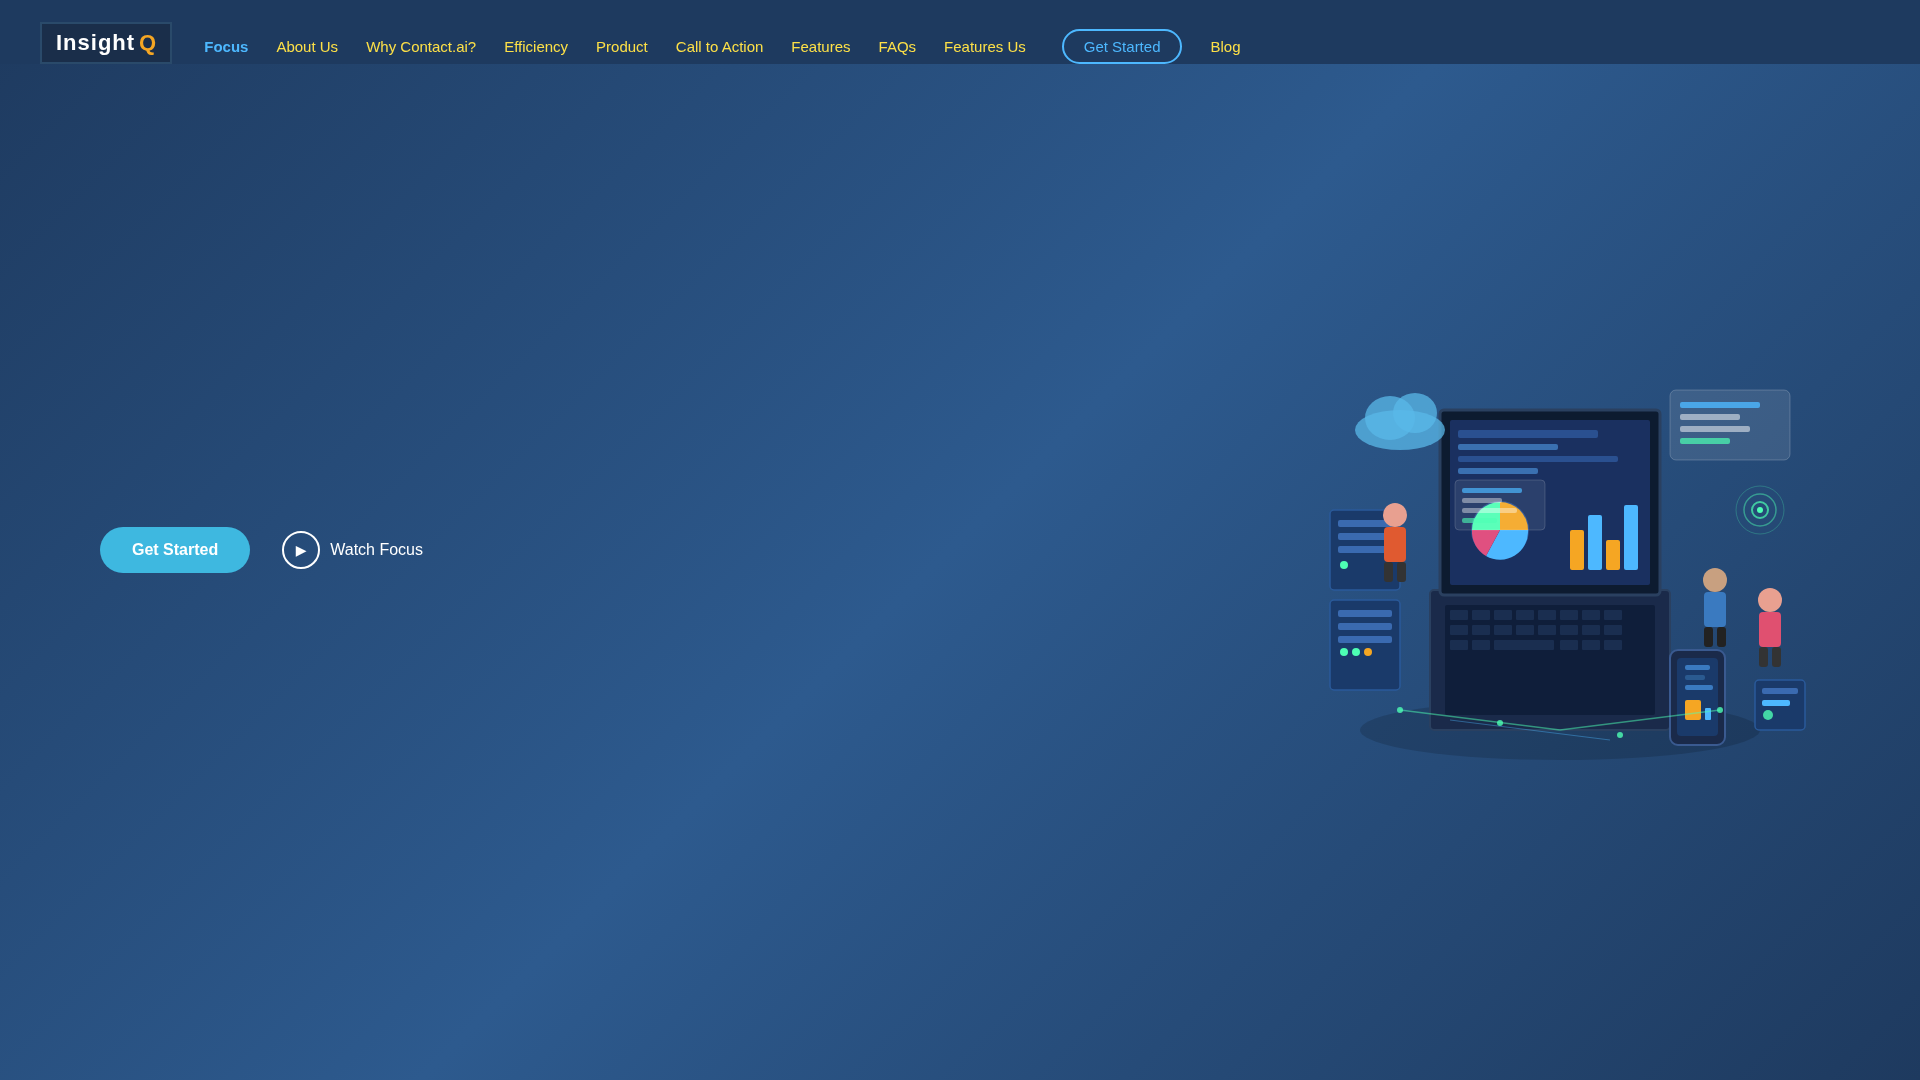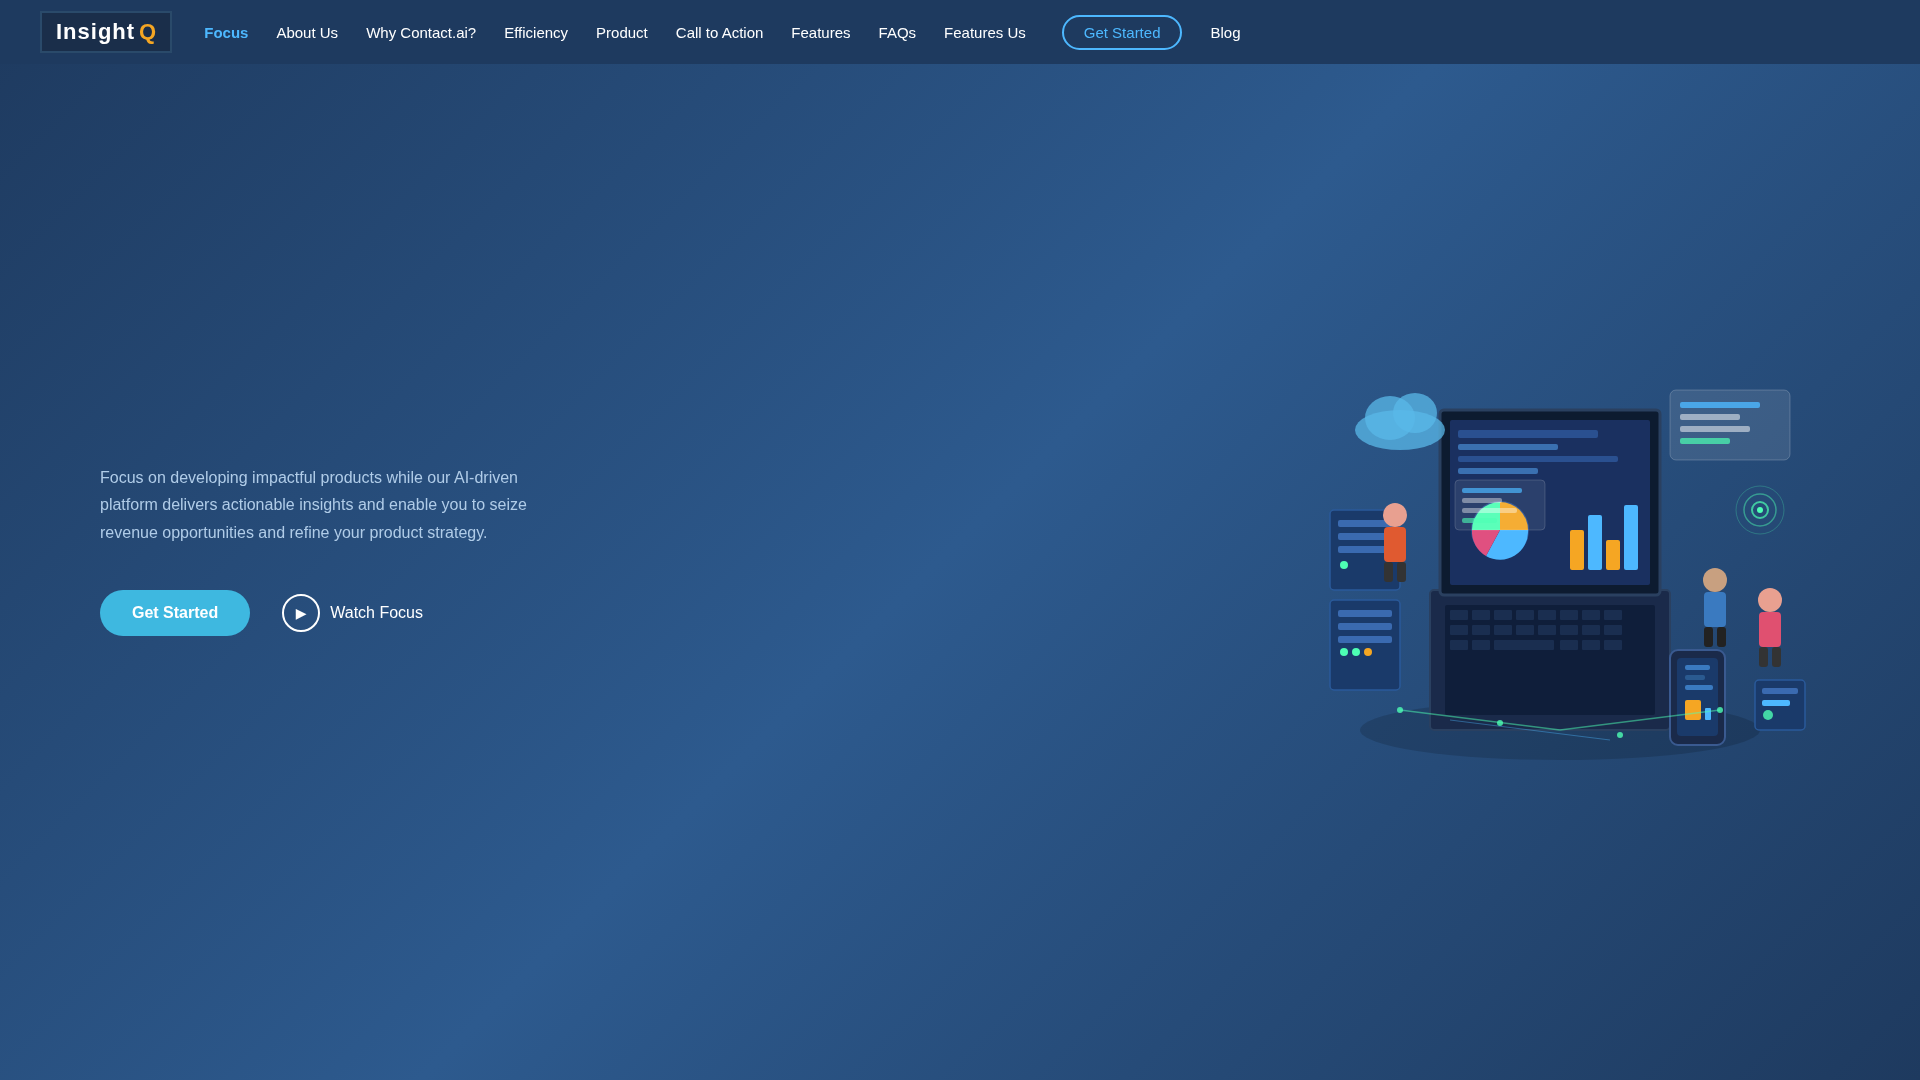--- a/index.html
+++ b/index.html
@@ -3,21 +3,21 @@
   <meta charset="utf-8">
   <style>
     *, *::before, *::after { box-sizing: border-box; margin: 0; padding: 0; }
     body { font-family: 'Segoe UI', Arial, sans-serif; overflow-x: hidden; }
 
     
     .navbar {
       position: fixed;
       top: 0; left: 0; right: 0;
       display: flex;
-      align-items: center;
+      align-items: flex-end;
       padding: 0 40px;
       height: 64px;
       background: #1e3a5f;
       z-index: 100;
     }
     .logo-box {
       background: #1a2e4a;
       border: 2px solid #2a4a6a;
       padding: 6px 14px;
       margin-right: 32px;
@@ -36,21 +36,21 @@
       font-size: 22px;
       font-weight: 700;
     }
     .nav-links {
       display: flex;
       align-items: center;
       gap: 28px;
       flex: 1;
     }
     .nav-link {
-      color: #ffffff;
+      color: #fde047;
       text-decoration: none;
       font-size: 15px;
       cursor: pointer;
       white-space: nowrap;
     }
     .nav-link.active {
       color: #4db8ff;
       font-weight: 600;
     }
     .btn-get-started-nav {
@@ -165,21 +165,20 @@
     <a class="nav-link">Features</a>
     <a class="nav-link">FAQs</a>
     <a class="nav-link">Features Us</a>
     <button class="btn-get-started-nav">Get Started</button>
     <a class="nav-link">Blog</a>
   </div>
 </nav>
 
 <section class="hero">
   <div class="hero-content">
-    <p class="hero-subtitle">Focus on developing impactful products while our AI-driven platform delivers actionable insights and enable you to seize revenue opportunities and refine your product strategy.</p>
     <div class="hero-buttons">
       <button class="btn-get-started-hero">Get Started</button>
       <button class="btn-watch-demo">
         <span class="play-icon">▶</span>
         <span>Watch Focus</span>
       </button>
     </div>
   </div>
 
   <div class="hero-illustration">

